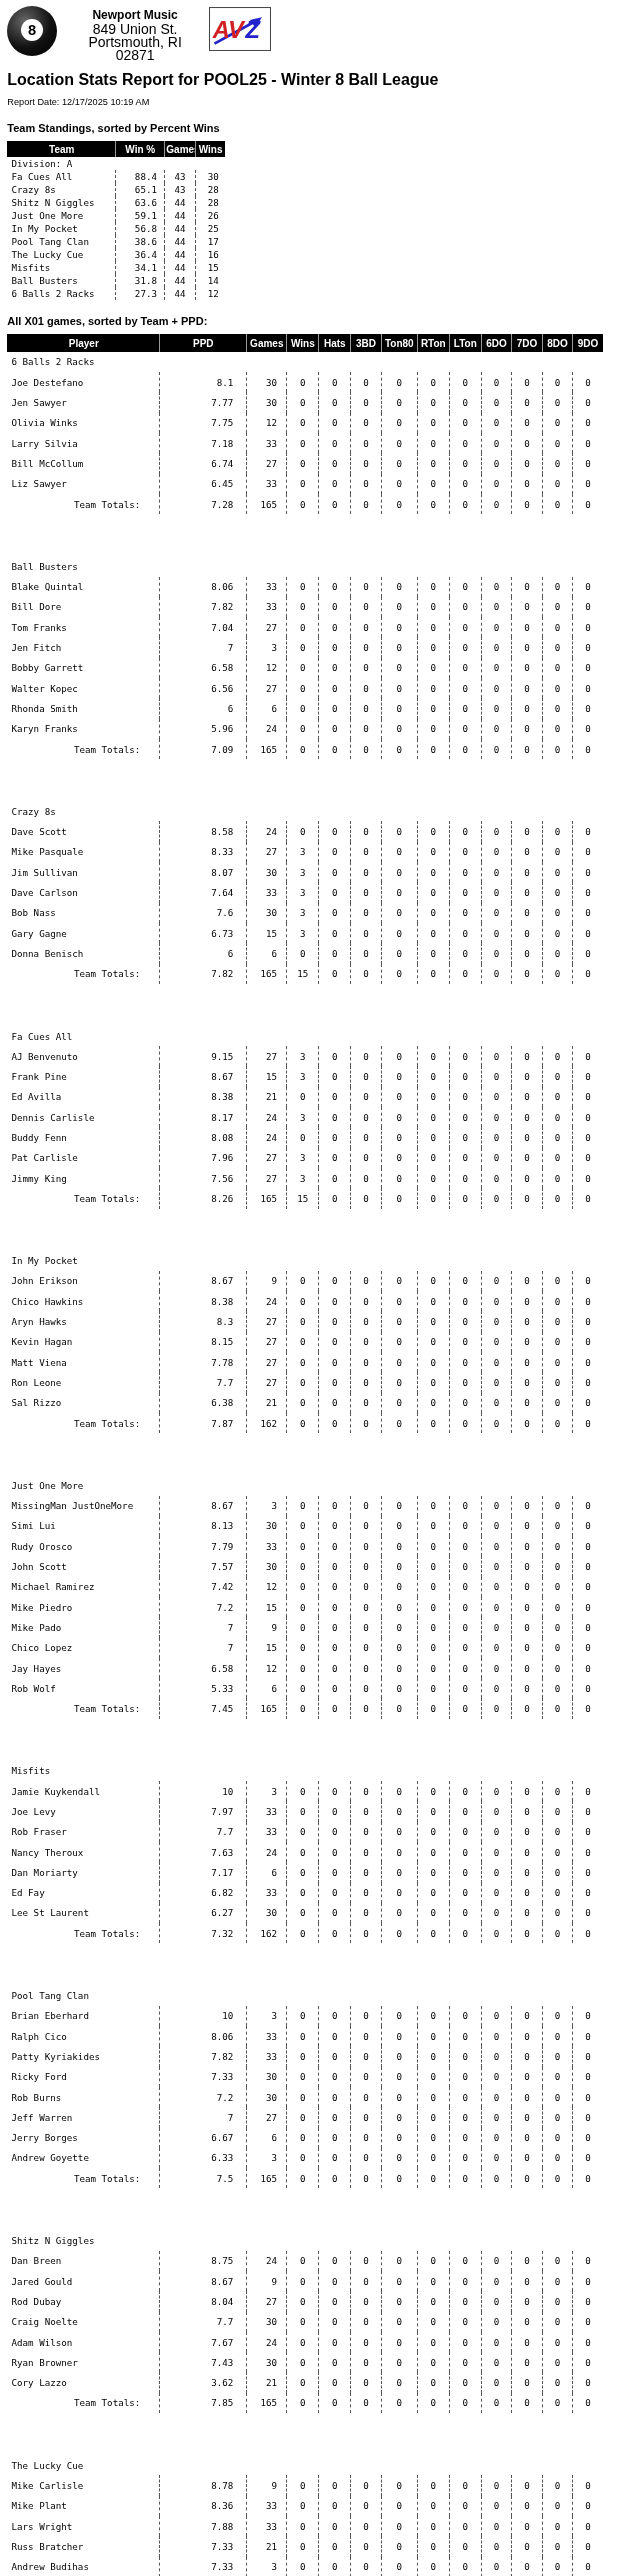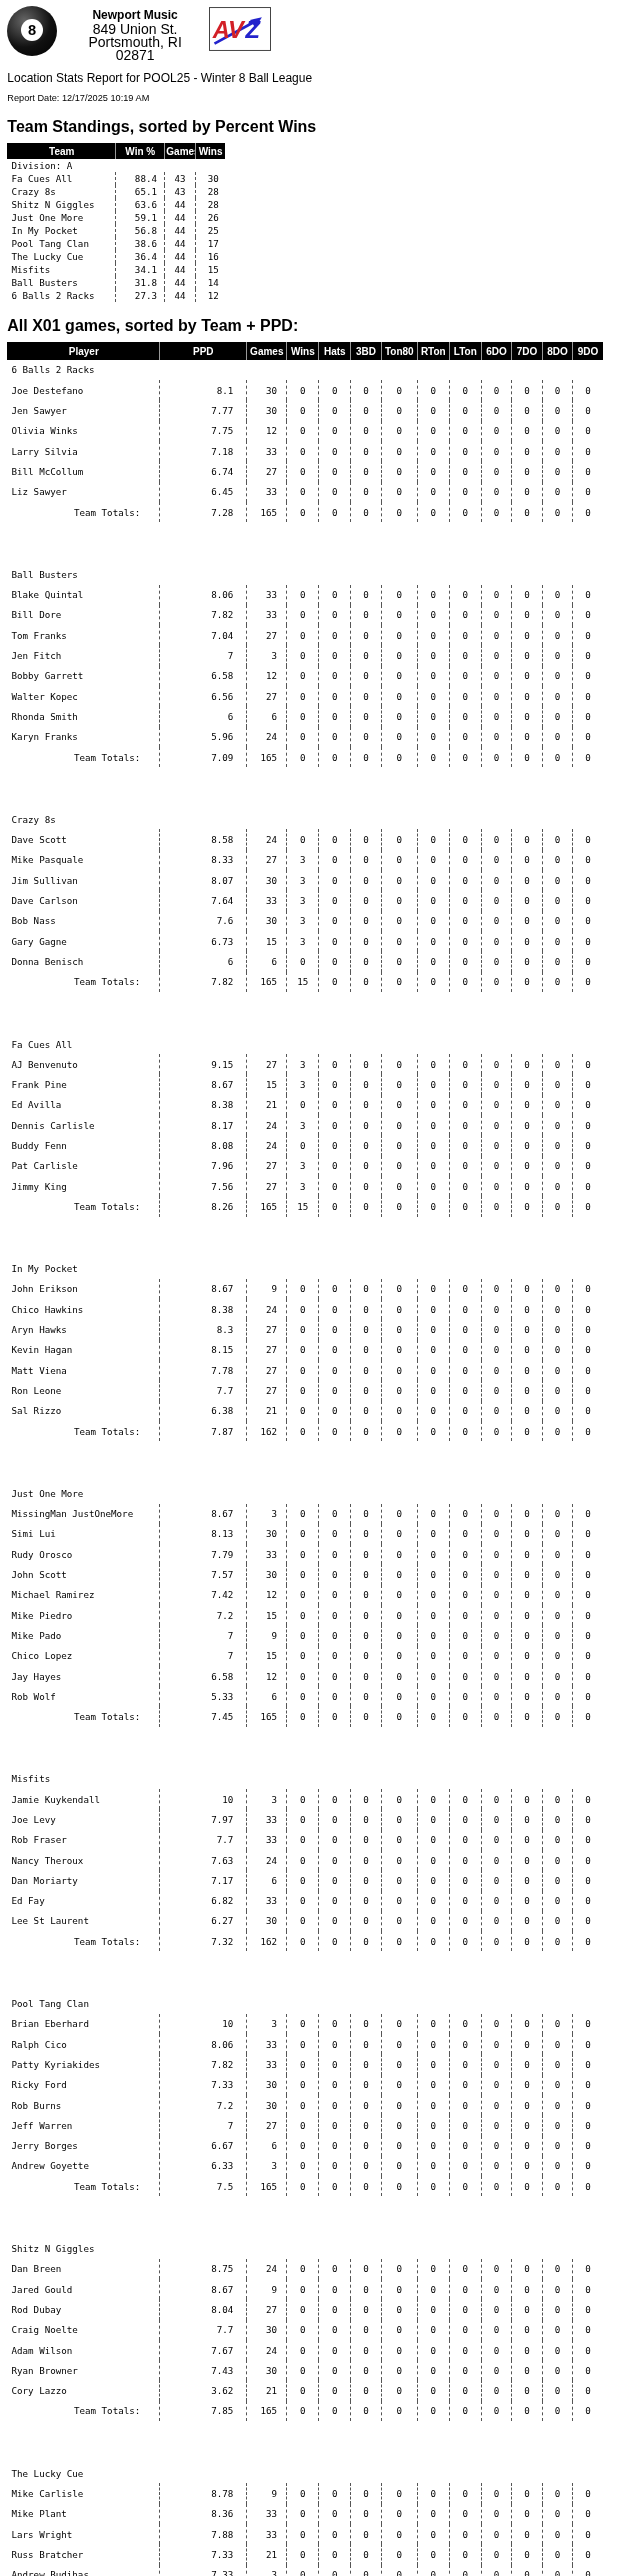--- a/index.html
+++ b/index.html
@@ -5,23 +5,23 @@
   html,body{margin:0;padding:0;background:#fff;}
   body{width:621px;font-family:"DejaVu Sans Mono",monospace;color:#000;}
   .page{width:621px;height:2576px;padding:5.5px 7.3px;box-sizing:border-box;overflow:hidden;}
   .masthead{display:flex;align-items:flex-start;}
   .eight-ball{width:50px;height:50px;border-radius:50%;background:radial-gradient(circle at 35% 30%,#666 0%,#111 55%,#000 100%);position:relative;flex:0 0 auto;}
   .eight-ball .num{position:absolute;left:13.8px;top:13px;width:22px;height:22px;border-radius:50%;background:#fff;color:#000;font-family:"Liberation Sans",sans-serif;font-weight:bold;font-size:14.7px;line-height:22px;text-align:center;}
   .biz{width:119px;text-align:center;font-family:"Liberation Sans",sans-serif;margin:2.8px 14.7px 0 18.3px;}
   .biz-name{font-size:12px;font-weight:bold;line-height:14.7px;}
   .biz-line{font-size:14px;line-height:13px;}
   .avz{flex:0 0 auto;margin-top:1.8px;}
-  h1.title{font-family:"Liberation Sans",sans-serif;font-size:12px;font-weight:normal;margin:9.2px 0 0 0;}
+  h1.title{font-family:"Liberation Sans",sans-serif;font-size:16px;font-weight:bold;margin:9.2px 0 0 0;}
   .report-date{font-family:"Liberation Sans",sans-serif;font-size:9.2px;margin:8.3px 0 0 0;}
-  h2.section{font-family:"Liberation Sans",sans-serif;font-size:16px;font-weight:bold;margin:14.7px 0 0 0;}
+  h2.section{font-family:"Liberation Sans",sans-serif;font-size:11px;font-weight:bold;margin:14.7px 0 0 0;}
   table{border-collapse:collapse;margin-top:7.3px;table-layout:fixed;}
   thead th{background:#000;color:#fff;font-family:"Liberation Sans",sans-serif;font-weight:bold;border-left:0.9px solid #999;overflow:hidden;white-space:nowrap;}
   thead th:first-child{border-left:0.9px solid #000;}
   tbody td{font-size:9.2px;border-left:0.9px dashed #555;overflow:hidden;white-space:nowrap;}
   tbody td:first-child{border-left:none;}
   td.spanning{border-left:none !important;}
   .a-left{text-align:left;padding-left:3.7px;}
   .a-right{text-align:right;}
   .a-center{text-align:center;}
   

